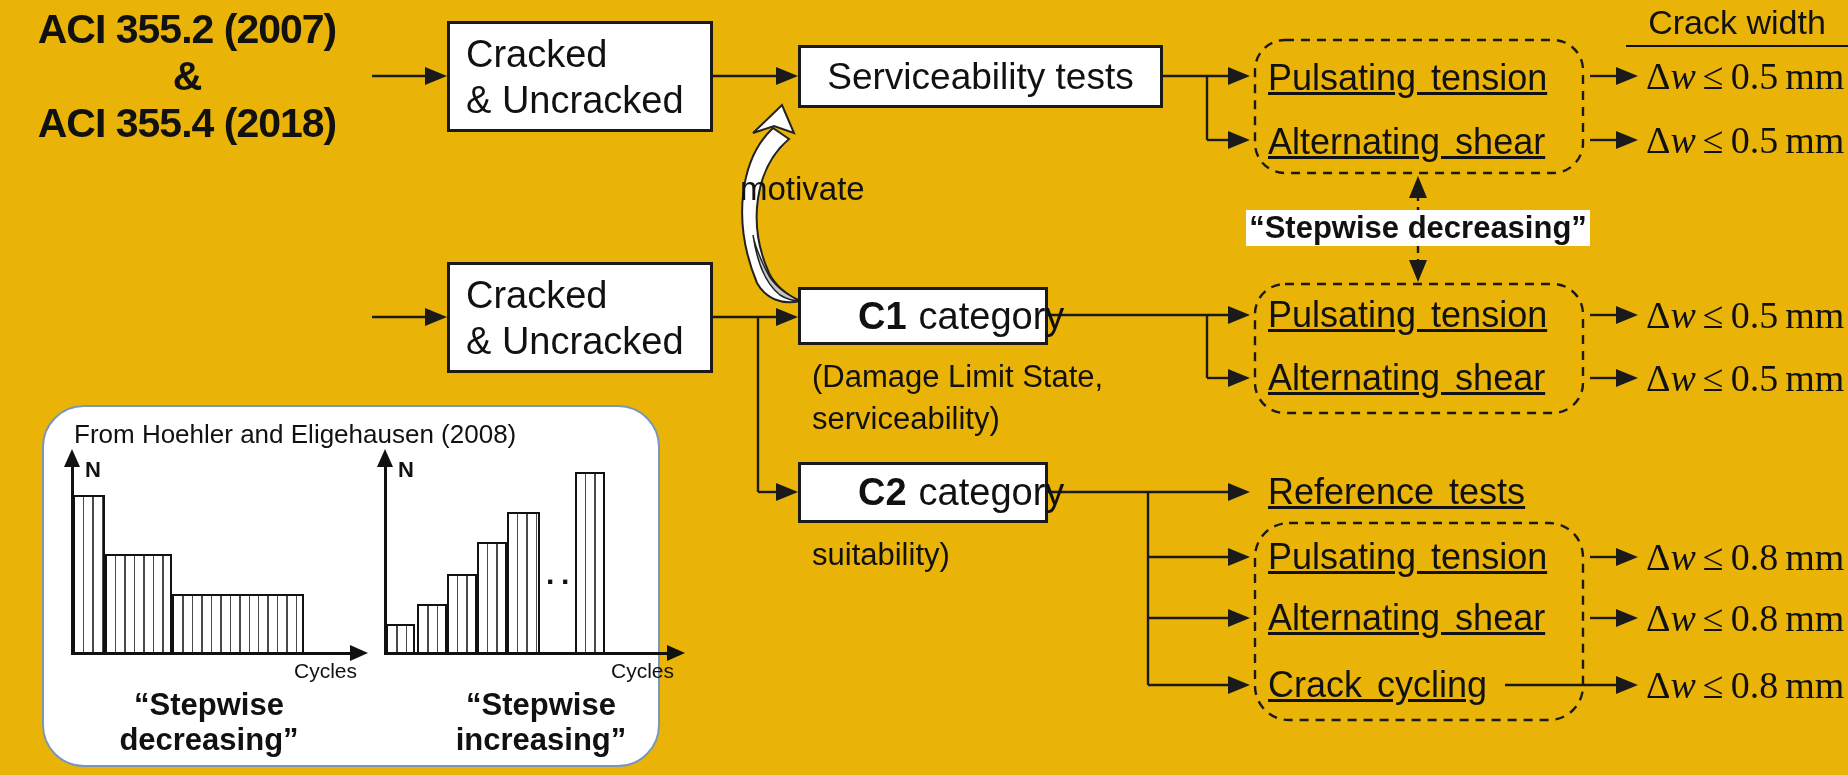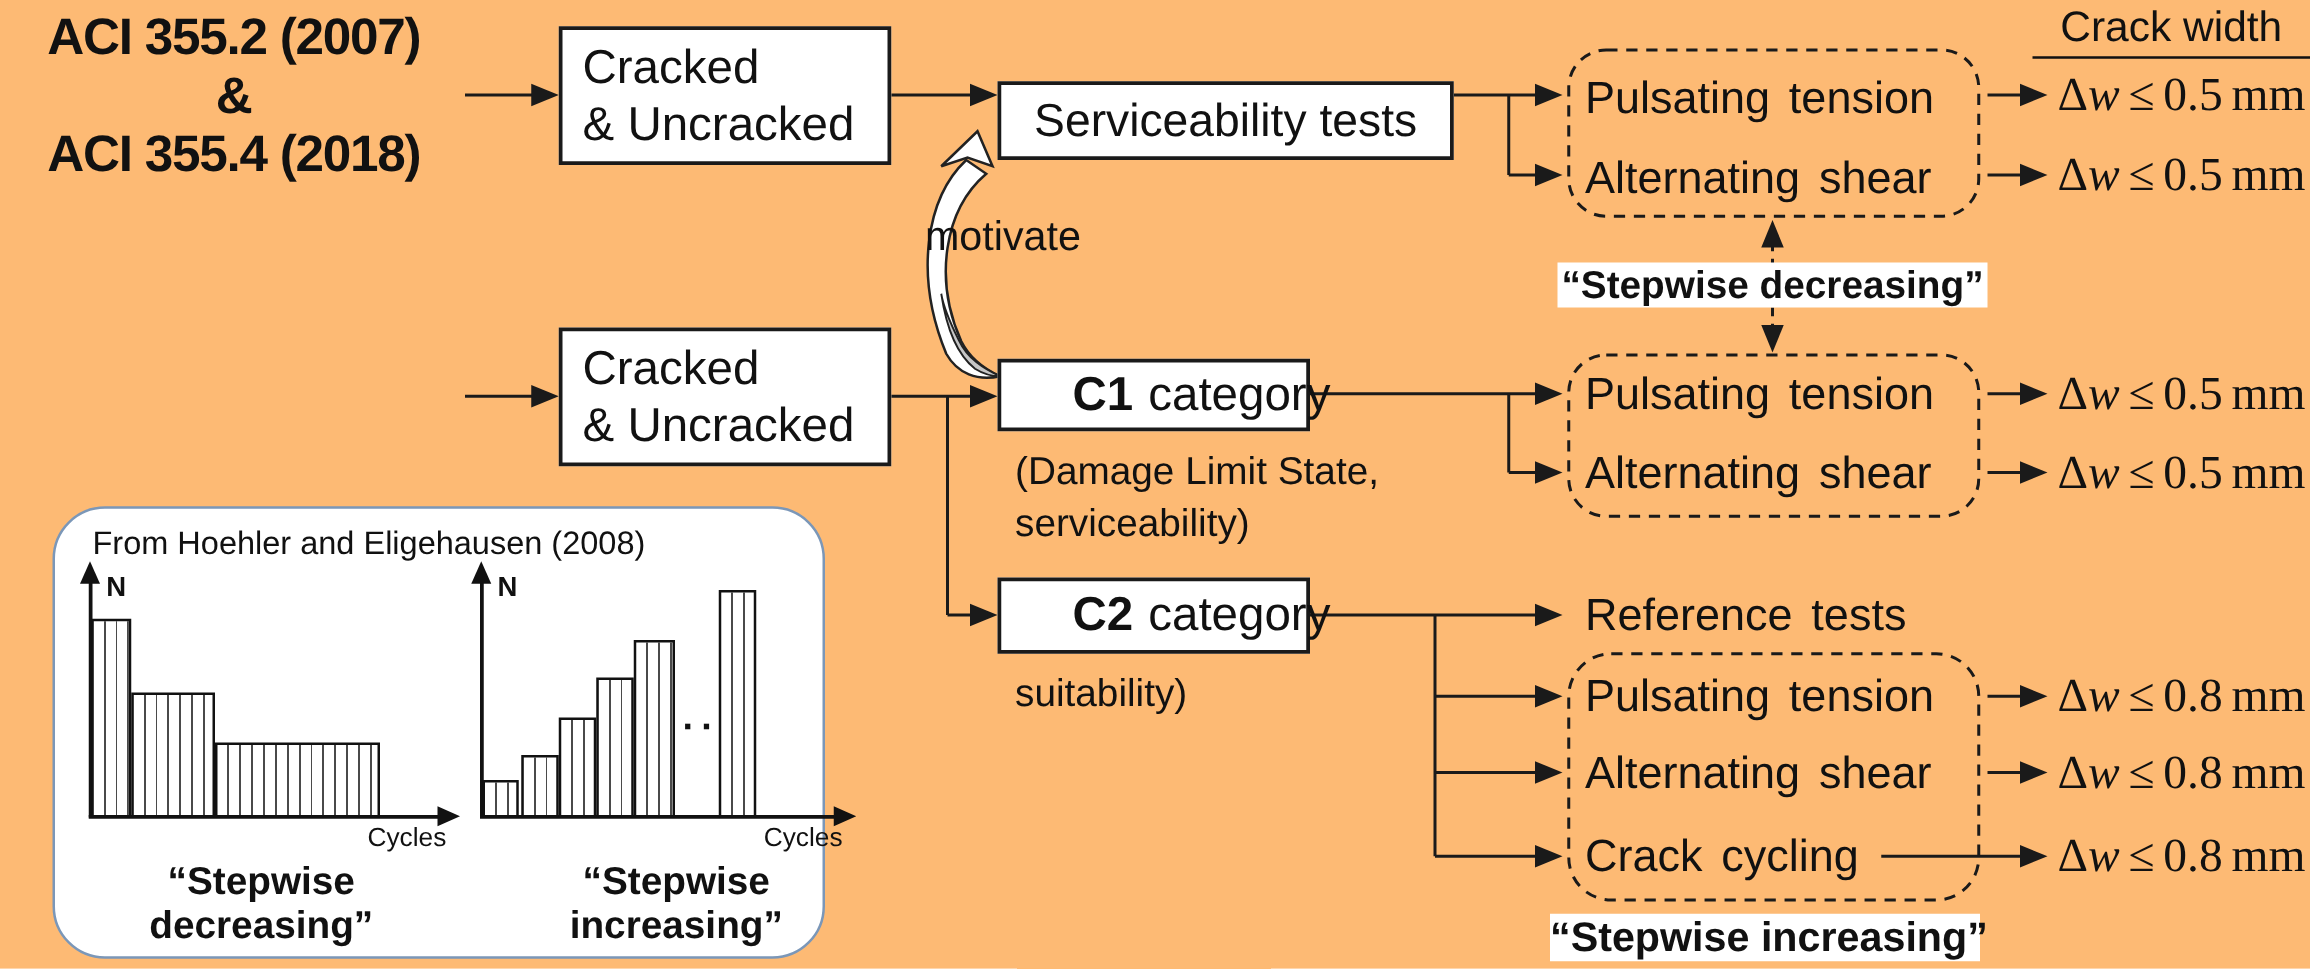--- a/index.html
+++ b/index.html
@@ -1,30 +1,30 @@
 <!DOCTYPE html>
 <html><head>
 <meta charset="utf-8">
 <style>
   html,body{margin:0;padding:0;background:#fff;}
-  #canvas{position:relative;width:1848px;height:775px;background:#fdba74;overflow:hidden;
+  #canvas{position:relative;width:1848px;height:775px;background:#eab308;overflow:hidden;
           font-family:"Liberation Sans",sans-serif;color:#111;}
   #connectors{position:absolute;left:0;top:0;}
   .abs{position:absolute;}
   .std-title{font-weight:bold;font-size:41px;letter-spacing:-1px;text-align:center;line-height:47px;}
   .solid-box{position:absolute;background:#fff;border:3px solid #1a1a1a;box-sizing:border-box;
              display:flex;flex-direction:column;justify-content:center;font-size:38px;line-height:46px;}
   .pad-left{padding-left:16px;align-items:flex-start;}
-  .center-text{align-items:center;text-align:left;margin-top:20px;}
+  .center-text{align-items:center;text-align:left;}
   .cat-box{position:absolute;background:#fff;border:3px solid #1a1a1a;box-sizing:border-box;
            display:flex;align-items:center;padding-left:22px;font-size:38px;}
   .cat-code{font-weight:bold;margin-right:12px;margin-left:35px;}
   .note{position:absolute;font-size:31px;line-height:42px;}
   .test-row{position:absolute;height:48px;display:flex;align-items:center;
-            font-size:36px;word-spacing:5px;white-space:nowrap;}
+            font-size:36px;word-spacing:5px;white-space:nowrap;text-decoration:underline;}
   .dw{position:absolute;height:52px;display:flex;align-items:center;
       font-family:"Liberation Serif",serif;font-size:38px;white-space:nowrap;}
   .dw .op{margin:0 7px;}
   .dw .unit{margin-left:7px;}
   .quote-label{position:absolute;font-weight:bold;font-size:31px;text-align:center;background:#fff;
                white-space:nowrap;}
   .crack-header{position:absolute;left:1626px;top:3px;width:222px;text-align:center;font-size:34px;
                 border-bottom:2.5px solid #111;padding-bottom:3px;}
   .motivate{position:absolute;left:740px;top:170px;font-size:33px;}
   
@@ -212,21 +212,20 @@
   </div>
   <div class="dw" style="left:1646px;top:659px;">
     <span>Δ</span>
       <i>w</i>
       <span class="op">≤</span>
       <span>0.8</span>
       <span class="unit">mm</span>
   </div>
 
   <div class="quote-label" style="left:1246px;top:210px;width:344px;">“Stepwise decreasing”</div>
-  <div class="quote-label" style="left:1240px;top:731px;width:344px;font-size:33px;">“Stepwise increasing”</div>
   <div class="motivate">motivate</div>
 
   <div id="panel">
     <div class="title">From Hoehler and Eligehausen (2008)</div>
 
     <div class="axis-v" style="left:27px;top:57px;height:190px;"></div>
     <div class="arrow-up" style="left:20px;top:42px;"></div>
     <div class="axis-h" style="left:27px;top:245px;width:284px;"></div>
     <div class="arrow-right-css" style="left:306px;top:238px;"></div>
     <div class="n-label" style="left:41px;top:50px;">N</div>

